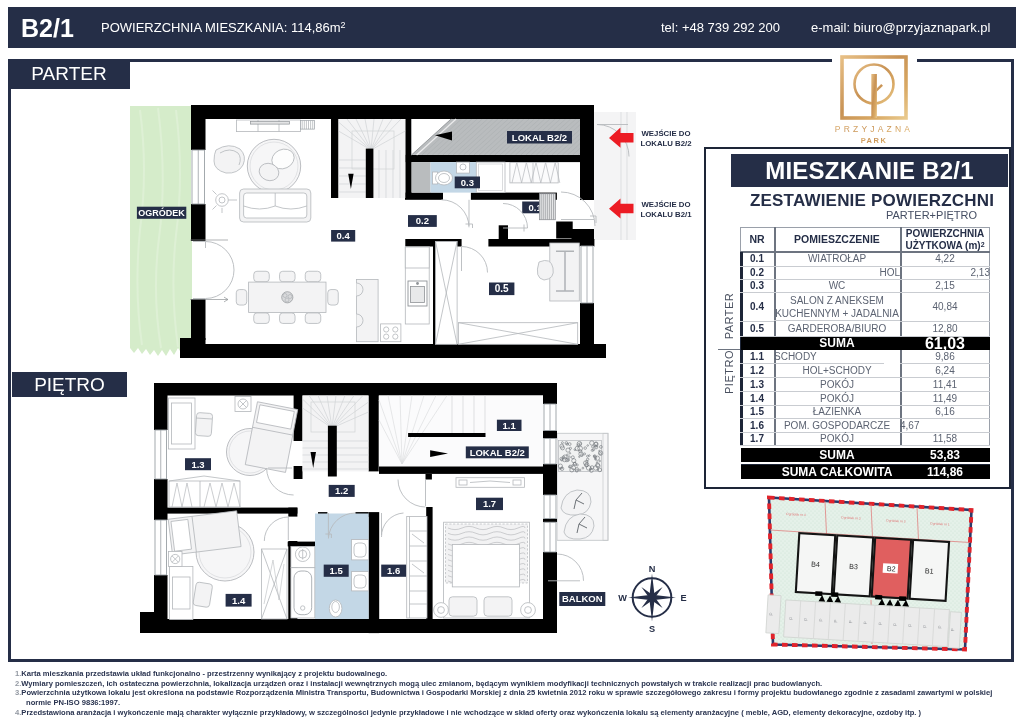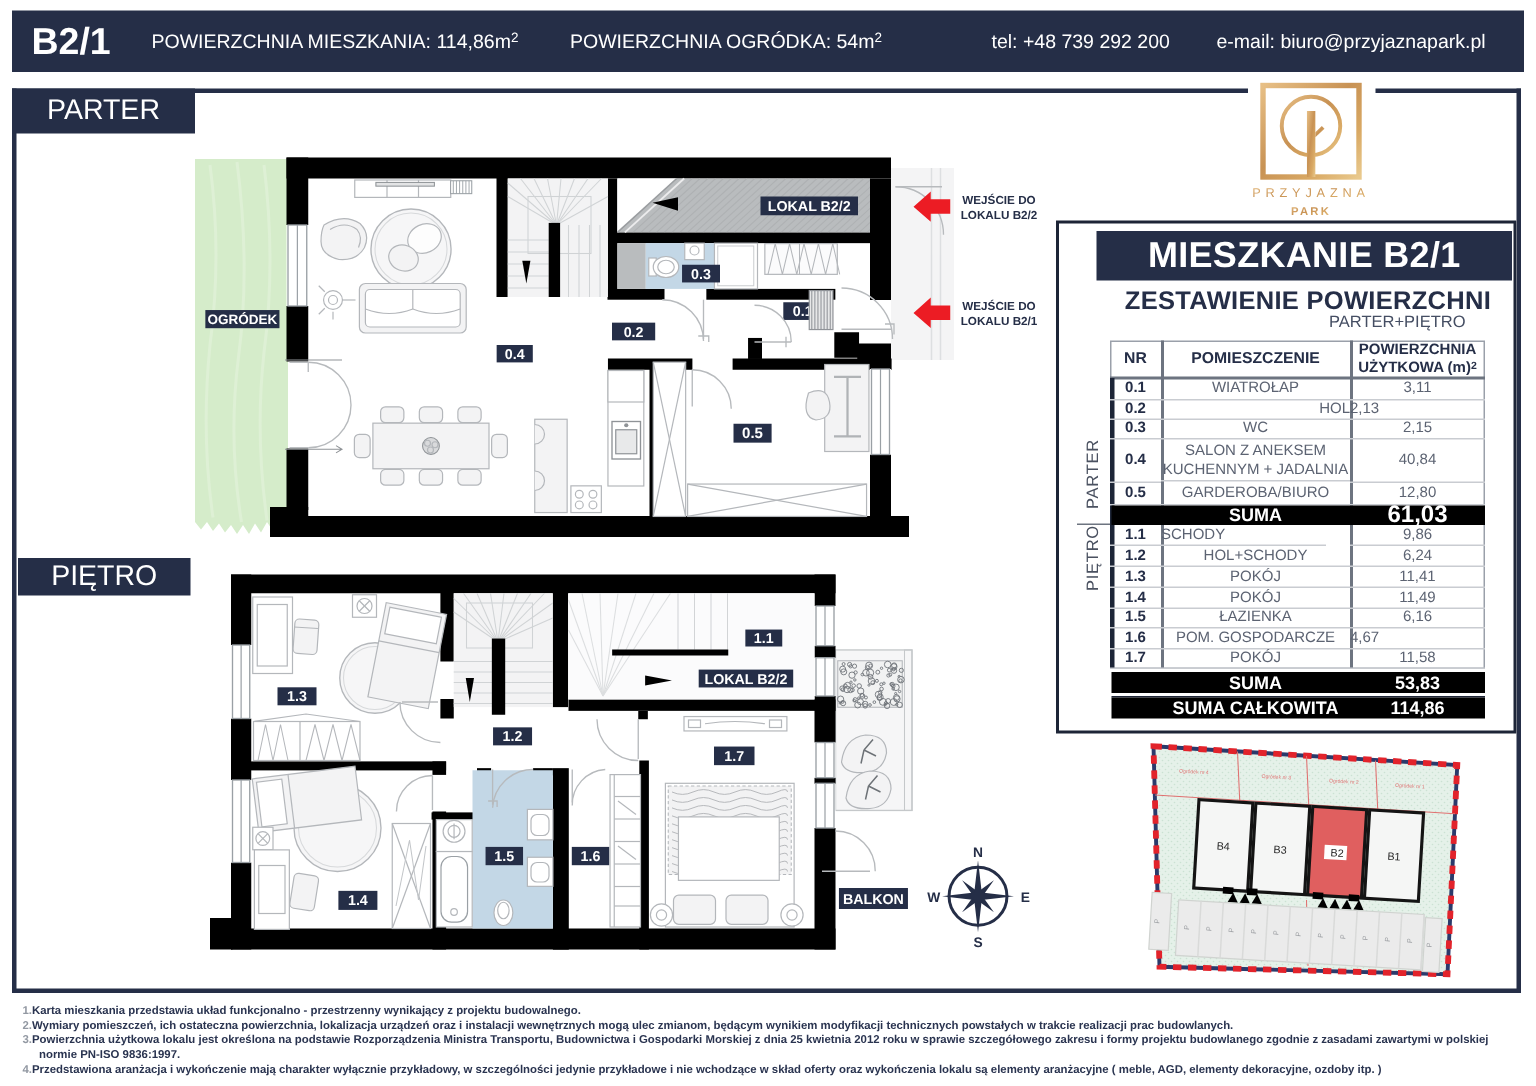--- a/index.html
+++ b/index.html
@@ -4,21 +4,20 @@
   html,body{margin:0;padding:0;background:#fff;font-family:"Liberation Sans",sans-serif;}
   #page{position:relative;width:1024px;height:724px;overflow:hidden;background:#fff;}
   .abs{position:absolute;}
   .navy{background:#252e47;}
 </style></head>
 <body>
 <div id="page">
   <div class="abs navy" style="left:8px;top:7px;width:1008px;height:41px;"></div>
   <div class="abs" style="left:21px;top:14px;color:#fff;font-size:25px;font-weight:bold;">B2/1</div>
   <div class="abs" style="left:101px;top:20px;color:#fff;font-size:13px;">POWIERZCHNIA MIESZKANIA: 114,86m<span style="font-size:9px;vertical-align:4px;">2</span></div>
-  <div class="abs" style="left:380px;top:20px;color:#fff;font-size:13px;">POWIERZCHNIA OGRÓDKA: 54m<span style="font-size:9px;vertical-align:4px;">2</span></div>
   <div class="abs" style="left:661px;top:20px;color:#fff;font-size:13px;">tel: +48 739 292 200</div>
   <div class="abs" style="left:811px;top:20px;color:#fff;font-size:13px;">e-mail: biuro@przyjaznapark.pl</div>
   <div class="abs navy" style="left:8px;top:59px;width:824px;height:3px;"></div>
   <div class="abs navy" style="left:917px;top:59px;width:97px;height:3px;"></div>
   <div class="abs navy" style="left:8px;top:59px;width:3px;height:603px;"></div>
   <div class="abs navy" style="left:1011px;top:59px;width:3px;height:603px;"></div>
   <div class="abs navy" style="left:8px;top:659px;width:1006px;height:3px;"></div>
   <div class="abs navy" style="left:8px;top:59px;width:122px;height:30px;color:#fff;font-size:19px;text-align:center;line-height:30px;">PARTER</div>
   <div class="abs navy" style="left:12px;top:372px;width:115px;height:25px;color:#fff;font-size:19px;text-align:center;line-height:25px;">PIĘTRO</div>
   <svg class="abs" style="left:820px;top:45px;" width="122" height="105" viewBox="820 45 122 105">
@@ -47,24 +46,24 @@
   <div class="abs" style="left:774px;top:227px;width:1.5px;height:219px;background:#6d7480;"></div>
   <div class="abs" style="left:900px;top:227px;width:1.5px;height:219px;background:#6d7480;"></div>
   <div class="abs" style="left:740px;top:251px;width:250px;height:1.5px;background:#6d7480;"></div>
   <div class="abs" style="left:739.5px;top:252px;width:3px;height:194px;background:#1d2537;"></div>
 
   <div class="abs" style="left:740px;top:227px;width:34px;height:24px;color:#252e47;font-weight:bold;font-size:10.5px;text-align:center;line-height:24px;">NR</div>
   <div class="abs" style="left:774px;top:227px;width:126px;height:24px;color:#252e47;font-weight:bold;font-size:10.5px;text-align:center;line-height:24px;">POMIESZCZENIE</div>
   <div class="abs" style="left:900px;top:229px;width:90px;color:#252e47;font-weight:bold;font-size:10px;text-align:center;line-height:10.5px;">POWIERZCHNIA<br>UŻYTKOWA (m)<span style="font-size:7px;vertical-align:2px;">2</span></div>
   <div class="abs" style="left:740px;top:252px;width:34px;height:14px;border-bottom:1px solid #c9ccd1;color:#252e47;font-weight:bold;font-size:10px;text-align:center;line-height:14px;">0.1</div>
     <div class="abs" style="left:774px;top:252px;width:126px;height:14px;border-bottom:1px solid #c9ccd1;color:#5c6372;font-size:10px;text-align:center;line-height:14px;">WIATROŁAP</div>
-    <div class="abs" style="left:900px;top:252px;width:90px;height:14px;border-bottom:1px solid #c9ccd1;color:#5c6372;font-size:10px;text-align:center;line-height:14px;">3,11</div>
+    <div class="abs" style="left:900px;top:252px;width:90px;height:14px;border-bottom:1px solid #c9ccd1;color:#5c6372;font-size:10px;text-align:center;line-height:14px;">4,22</div>
   <div class="abs" style="left:740px;top:267px;width:34px;height:12px;border-bottom:1px solid #c9ccd1;color:#252e47;font-weight:bold;font-size:10px;text-align:center;line-height:12px;">0.2</div>
     <div class="abs" style="left:774px;top:267px;width:126px;height:12px;border-bottom:1px solid #c9ccd1;color:#5c6372;font-size:10px;text-align:right;line-height:12px;">HOL</div>
-    <div class="abs" style="left:900px;top:267px;width:90px;height:12px;border-bottom:1px solid #c9ccd1;color:#5c6372;font-size:10px;text-align:left;line-height:12px;">2,13</div>
+    <div class="abs" style="left:900px;top:267px;width:90px;height:12px;border-bottom:1px solid #c9ccd1;color:#5c6372;font-size:10px;text-align:right;line-height:12px;">2,13</div>
   <div class="abs" style="left:740px;top:280px;width:34px;height:12px;border-bottom:1px solid #c9ccd1;color:#252e47;font-weight:bold;font-size:10px;text-align:center;line-height:12px;">0.3</div>
     <div class="abs" style="left:774px;top:280px;width:126px;height:12px;border-bottom:1px solid #c9ccd1;color:#5c6372;font-size:10px;text-align:center;line-height:12px;">WC</div>
     <div class="abs" style="left:900px;top:280px;width:90px;height:12px;border-bottom:1px solid #c9ccd1;color:#5c6372;font-size:10px;text-align:center;line-height:12px;">2,15</div>
   <div class="abs" style="left:740px;top:293px;width:34px;height:28px;border-bottom:1px solid #c9ccd1;color:#252e47;font-weight:bold;font-size:10px;text-align:center;line-height:28px;">0.4</div>
     <div class="abs" style="left:774px;top:293px;width:126px;height:28px;border-bottom:1px solid #c9ccd1;color:#5c6372;font-size:10px;text-align:center;line-height:13px;padding-top:1px;box-sizing:border-box;">SALON Z ANEKSEM<br>KUCHENNYM + JADALNIA</div>
     <div class="abs" style="left:900px;top:293px;width:90px;height:28px;border-bottom:1px solid #c9ccd1;color:#5c6372;font-size:10px;text-align:center;line-height:28px;">40,84</div>
   <div class="abs" style="left:740px;top:322px;width:34px;height:14px;border-bottom:1px solid #c9ccd1;color:#252e47;font-weight:bold;font-size:10px;text-align:center;line-height:14px;">0.5</div>
     <div class="abs" style="left:774px;top:322px;width:126px;height:14px;border-bottom:1px solid #c9ccd1;color:#5c6372;font-size:10px;text-align:center;line-height:14px;">GARDEROBA/BIURO</div>
     <div class="abs" style="left:900px;top:322px;width:90px;height:14px;border-bottom:1px solid #c9ccd1;color:#5c6372;font-size:10px;text-align:center;line-height:14px;">12,80</div>
   <div class="abs" style="left:740px;top:350px;width:34px;height:13px;border-bottom:1px solid #c9ccd1;color:#252e47;font-weight:bold;font-size:10px;text-align:center;line-height:13px;">1.1</div>

